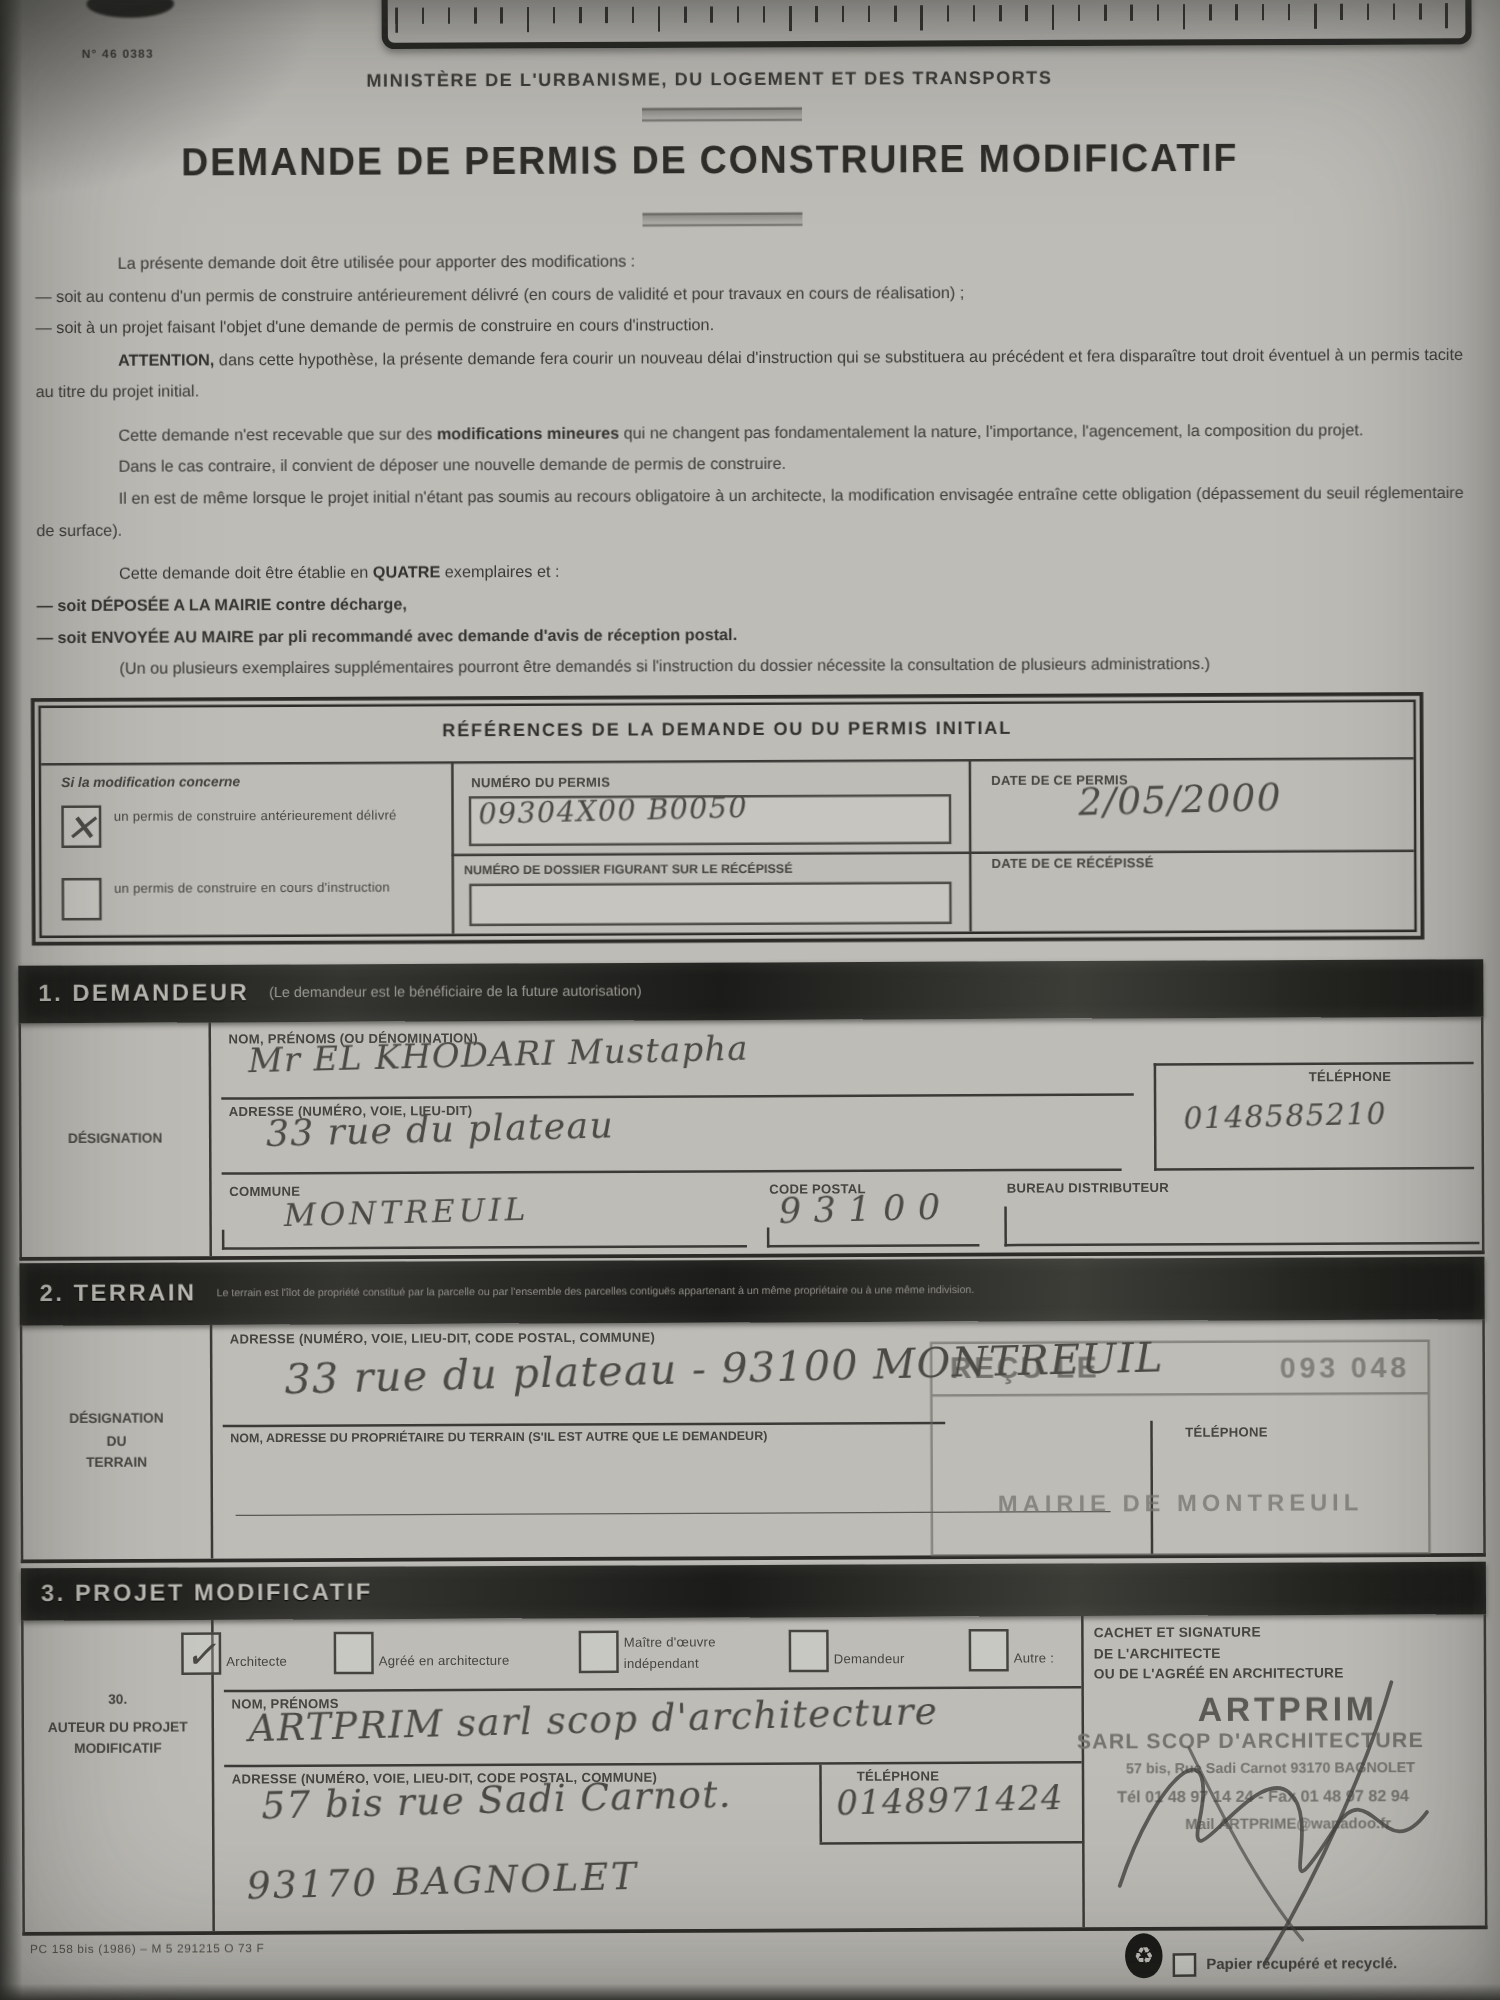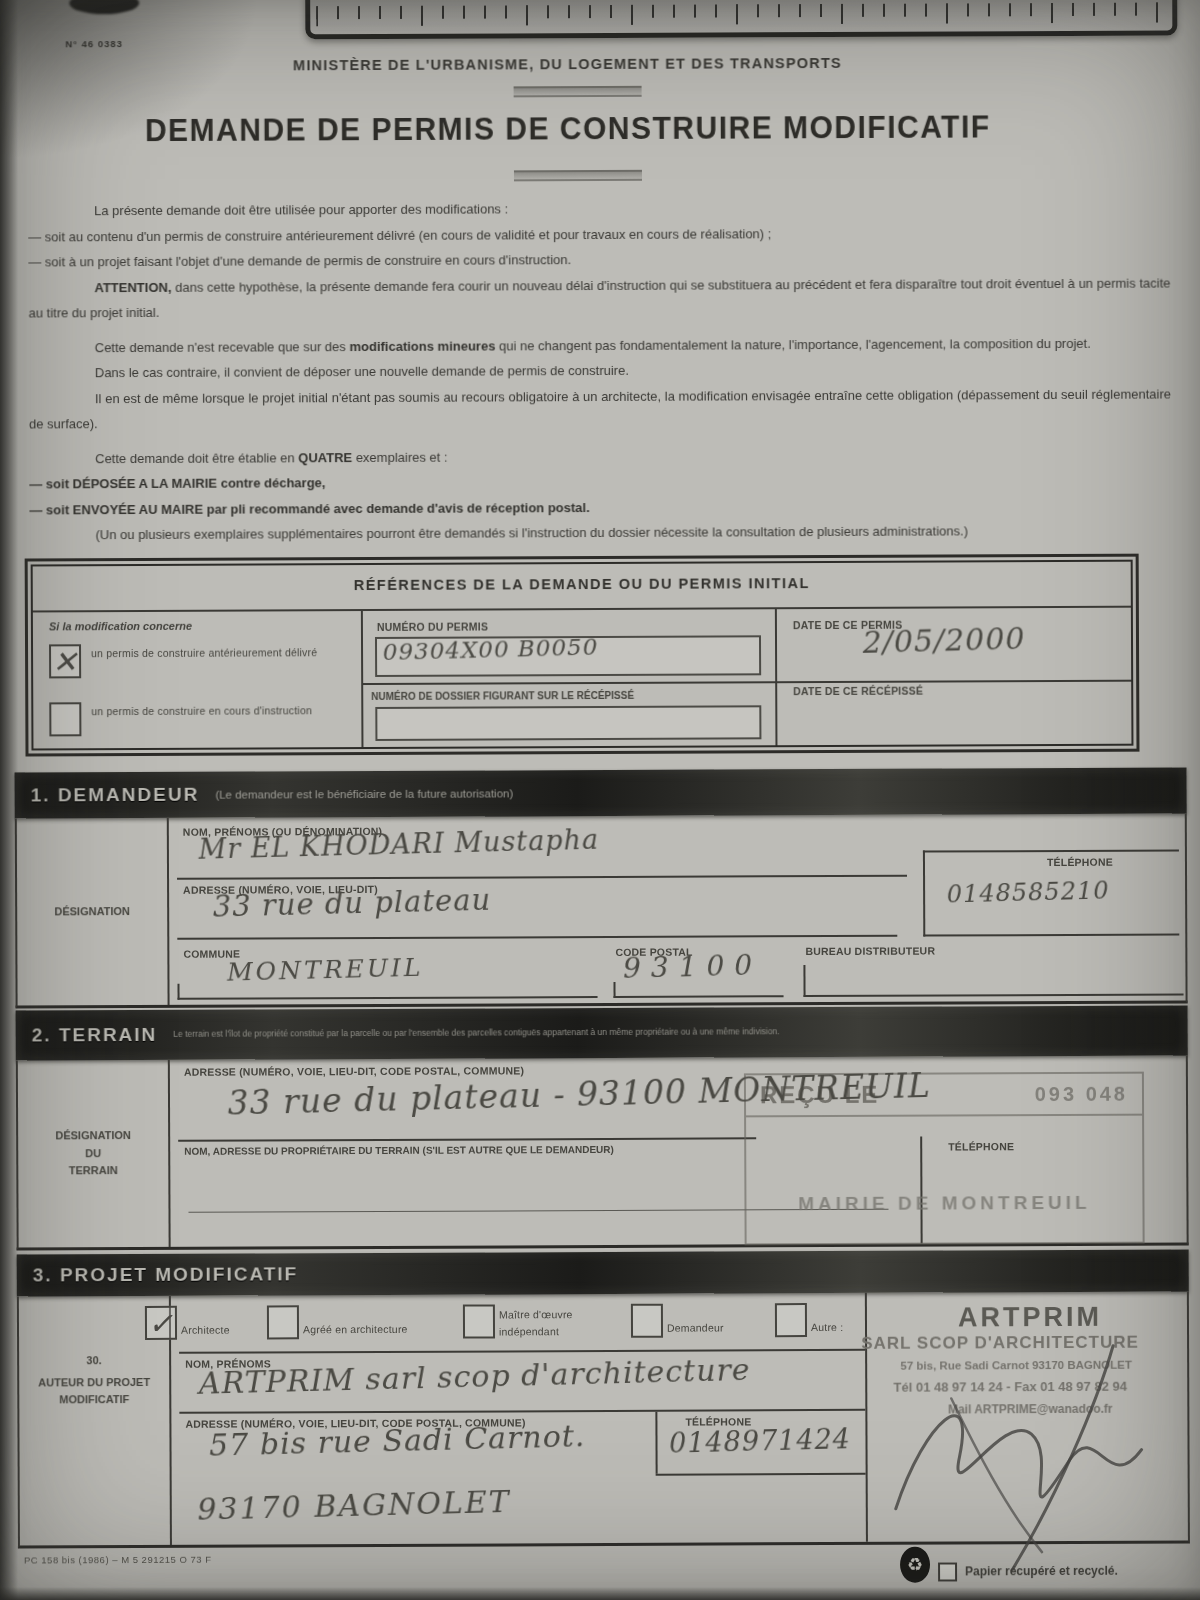--- a/index.html
+++ b/index.html
@@ -204,21 +204,21 @@
       <div class="hline" style="left:160px;width:578px;top:80px;"></div>
       <div class="abs lbl-sm" style="left:166px;top:86px;">NOM, ADRESSE DU PROPRIÉTAIRE DU TERRAIN (S'IL EST AUTRE QUE LE DEMANDEUR)</div>
       <div class="hline" style="left:170px;width:700px;top:152px;background:#5a5954;height:1px;"></div>
 
       <div class="vline" style="left:902px;top:80px;bottom:0;"></div>
       <div class="abs lbl" style="left:930px;top:84px;">TÉLÉPHONE</div>
 
       <div class="abs stamp stamp-border" style="left:726px;top:16px;width:396px;height:168px;z-index:4;">
         <div style="display:flex;justify-content:space-between;align-items:center;height:40px;padding:0 14px;border-bottom:2px solid rgba(100,98,92,.6);font-weight:bold;">
           <span style="font-size:24px;letter-spacing:2px;">REÇU LE</span>
-          <span style="font-size:20px;letter-spacing:3px;opacity:.8;">093 048</span>
+          <span style="font-size:23px;letter-spacing:3px;opacity:.8;">093 048</span>
         </div>
         <div style="display:flex;height:76px;">
         </div>
         <div style="text-align:center;font-size:19px;font-weight:bold;letter-spacing:4px;opacity:.75;">MAIRIE DE MONTREUIL</div>
       </div>
     </div>
 
     <div class="bar" style="top:1252px;height:42px;">
       <span class="bignum">
         <span>3.</span>&nbsp;<span>PROJET MODIFICATIF</span>
@@ -253,20 +253,25 @@
       <div class="abs lbl" style="left:166px;top:122px;">ADRESSE (NUMÉRO, VOIE, LIEU-DIT, CODE POSTAL, COMMUNE)</div>
       <div class="abs hand" style="left:190px;top:132px;font-size:30px;">57 bis rue Sadi Carnot.</div>
       <div class="abs hand" style="left:178px;top:196px;font-size:30px;letter-spacing:2px;">93170 BAGNOLET</div>
 
       <div class="vline" style="left:636px;top:118px;height:62px;"></div>
       <div class="abs lbl" style="left:666px;top:122px;">TÉLÉPHONE</div>
       <div class="abs hand" style="left:650px;top:134px;font-size:27px;">0148971424</div>
       <div class="hline" style="left:636px;width:210px;top:180px;"></div>
 
       <div class="abs" style="left:856px;top:6px;width:310px;height:240px;">
+        <div class="lbl" style="font-size:11px;line-height:1.5;">
+          <div>CACHET ET SIGNATURE</div>
+          <div>DE L'ARCHITECTE</div>
+          <div>OU DE L'AGRÉÉ EN ARCHITECTURE</div>
+        </div>
         <div class="stamp" style="margin-top:4px;text-align:center;font-weight:bold;">
           <div style="font-size:27px;letter-spacing:3px;color:#5b5a54;">ARTPRIM</div>
           <div style="font-size:17px;letter-spacing:1px;white-space:nowrap;transform:translateX(-30px);">SARL SCOP D'ARCHITECTURE</div>
           <div style="font-size:11.5px;margin-top:6px;white-space:nowrap;transform:translateX(-14px);">57 bis, Rue Sadi Carnot 93170 BAGNOLET</div>
           <div style="font-size:13px;margin-top:8px;white-space:nowrap;transform:translateX(-20px);">Tél 01 48 97 14 24 - Fax 01 48 97 82 94</div>
           <div style="font-size:12px;margin-top:8px;">Mail ARTPRIME@wanadoo.fr</div>
         </div>
         <svg class="sig-svg" style="left:-20px;top:40px;" width="330" height="240" viewBox="0 0 330 240">
           <path d="M40,170 C70,80 120,42 104,118 C92,172 148,72 176,96 C204,120 158,208 214,122 C242,82 252,158 286,112" fill="none" stroke="#434240" stroke-width="3" stroke-linecap="round" opacity="0.8"></path>
           <path d="M258,8 C240,70 200,160 156,232" fill="none" stroke="#434240" stroke-width="3" stroke-linecap="round" opacity="0.8"></path>

